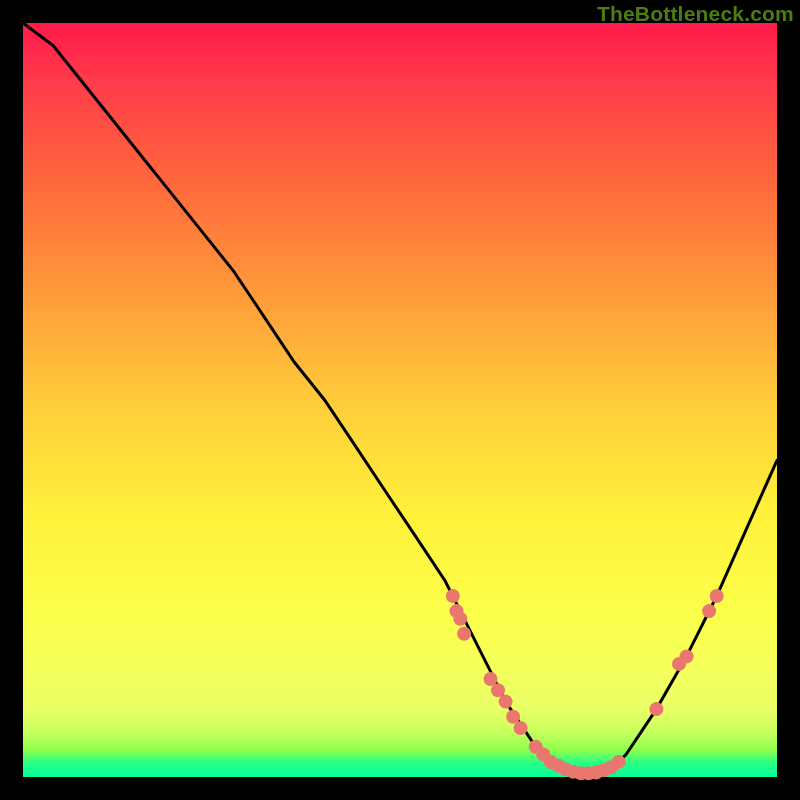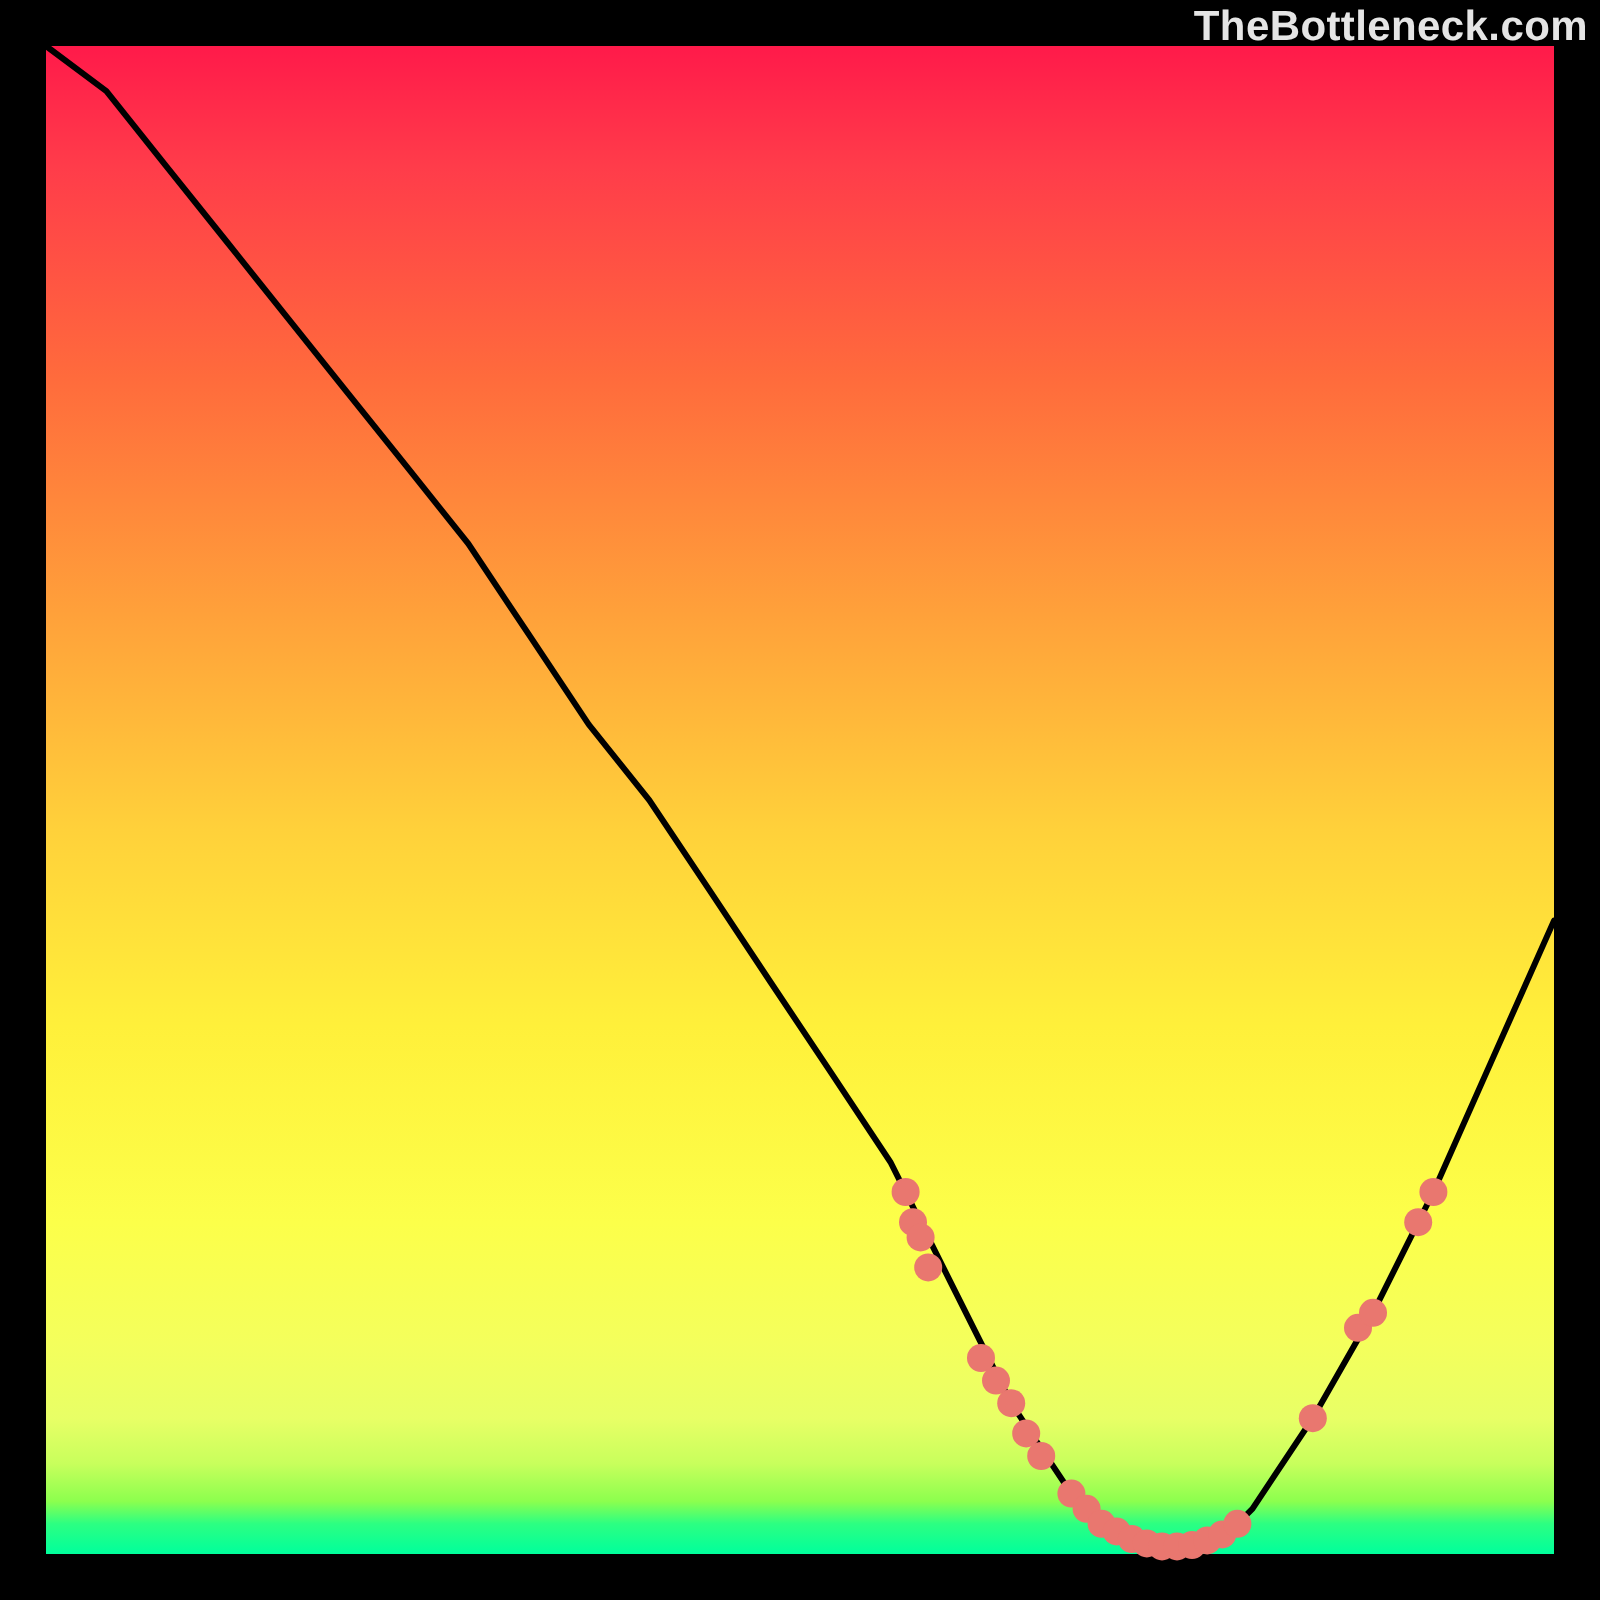--- a/index.html
+++ b/index.html
@@ -38,21 +38,21 @@
       #e8ff66 91%,
       #c8ff5c 94%,
       #8cff4e 96.5%,
       #2cff82 98%,
       #00ff9c 100%);
   }
   .watermark {
     position: absolute;
     top: 2px;
     right: 6px;
-    color: #e5e5e5;
+    color: #4d7c0f;
     font-size: 21px;
     font-weight: 600;
     letter-spacing: 0.2px;
     user-select: none;
   }
   svg.curve {
     position: absolute;
     left: 0;
     top: 0;
     width: 754px;

